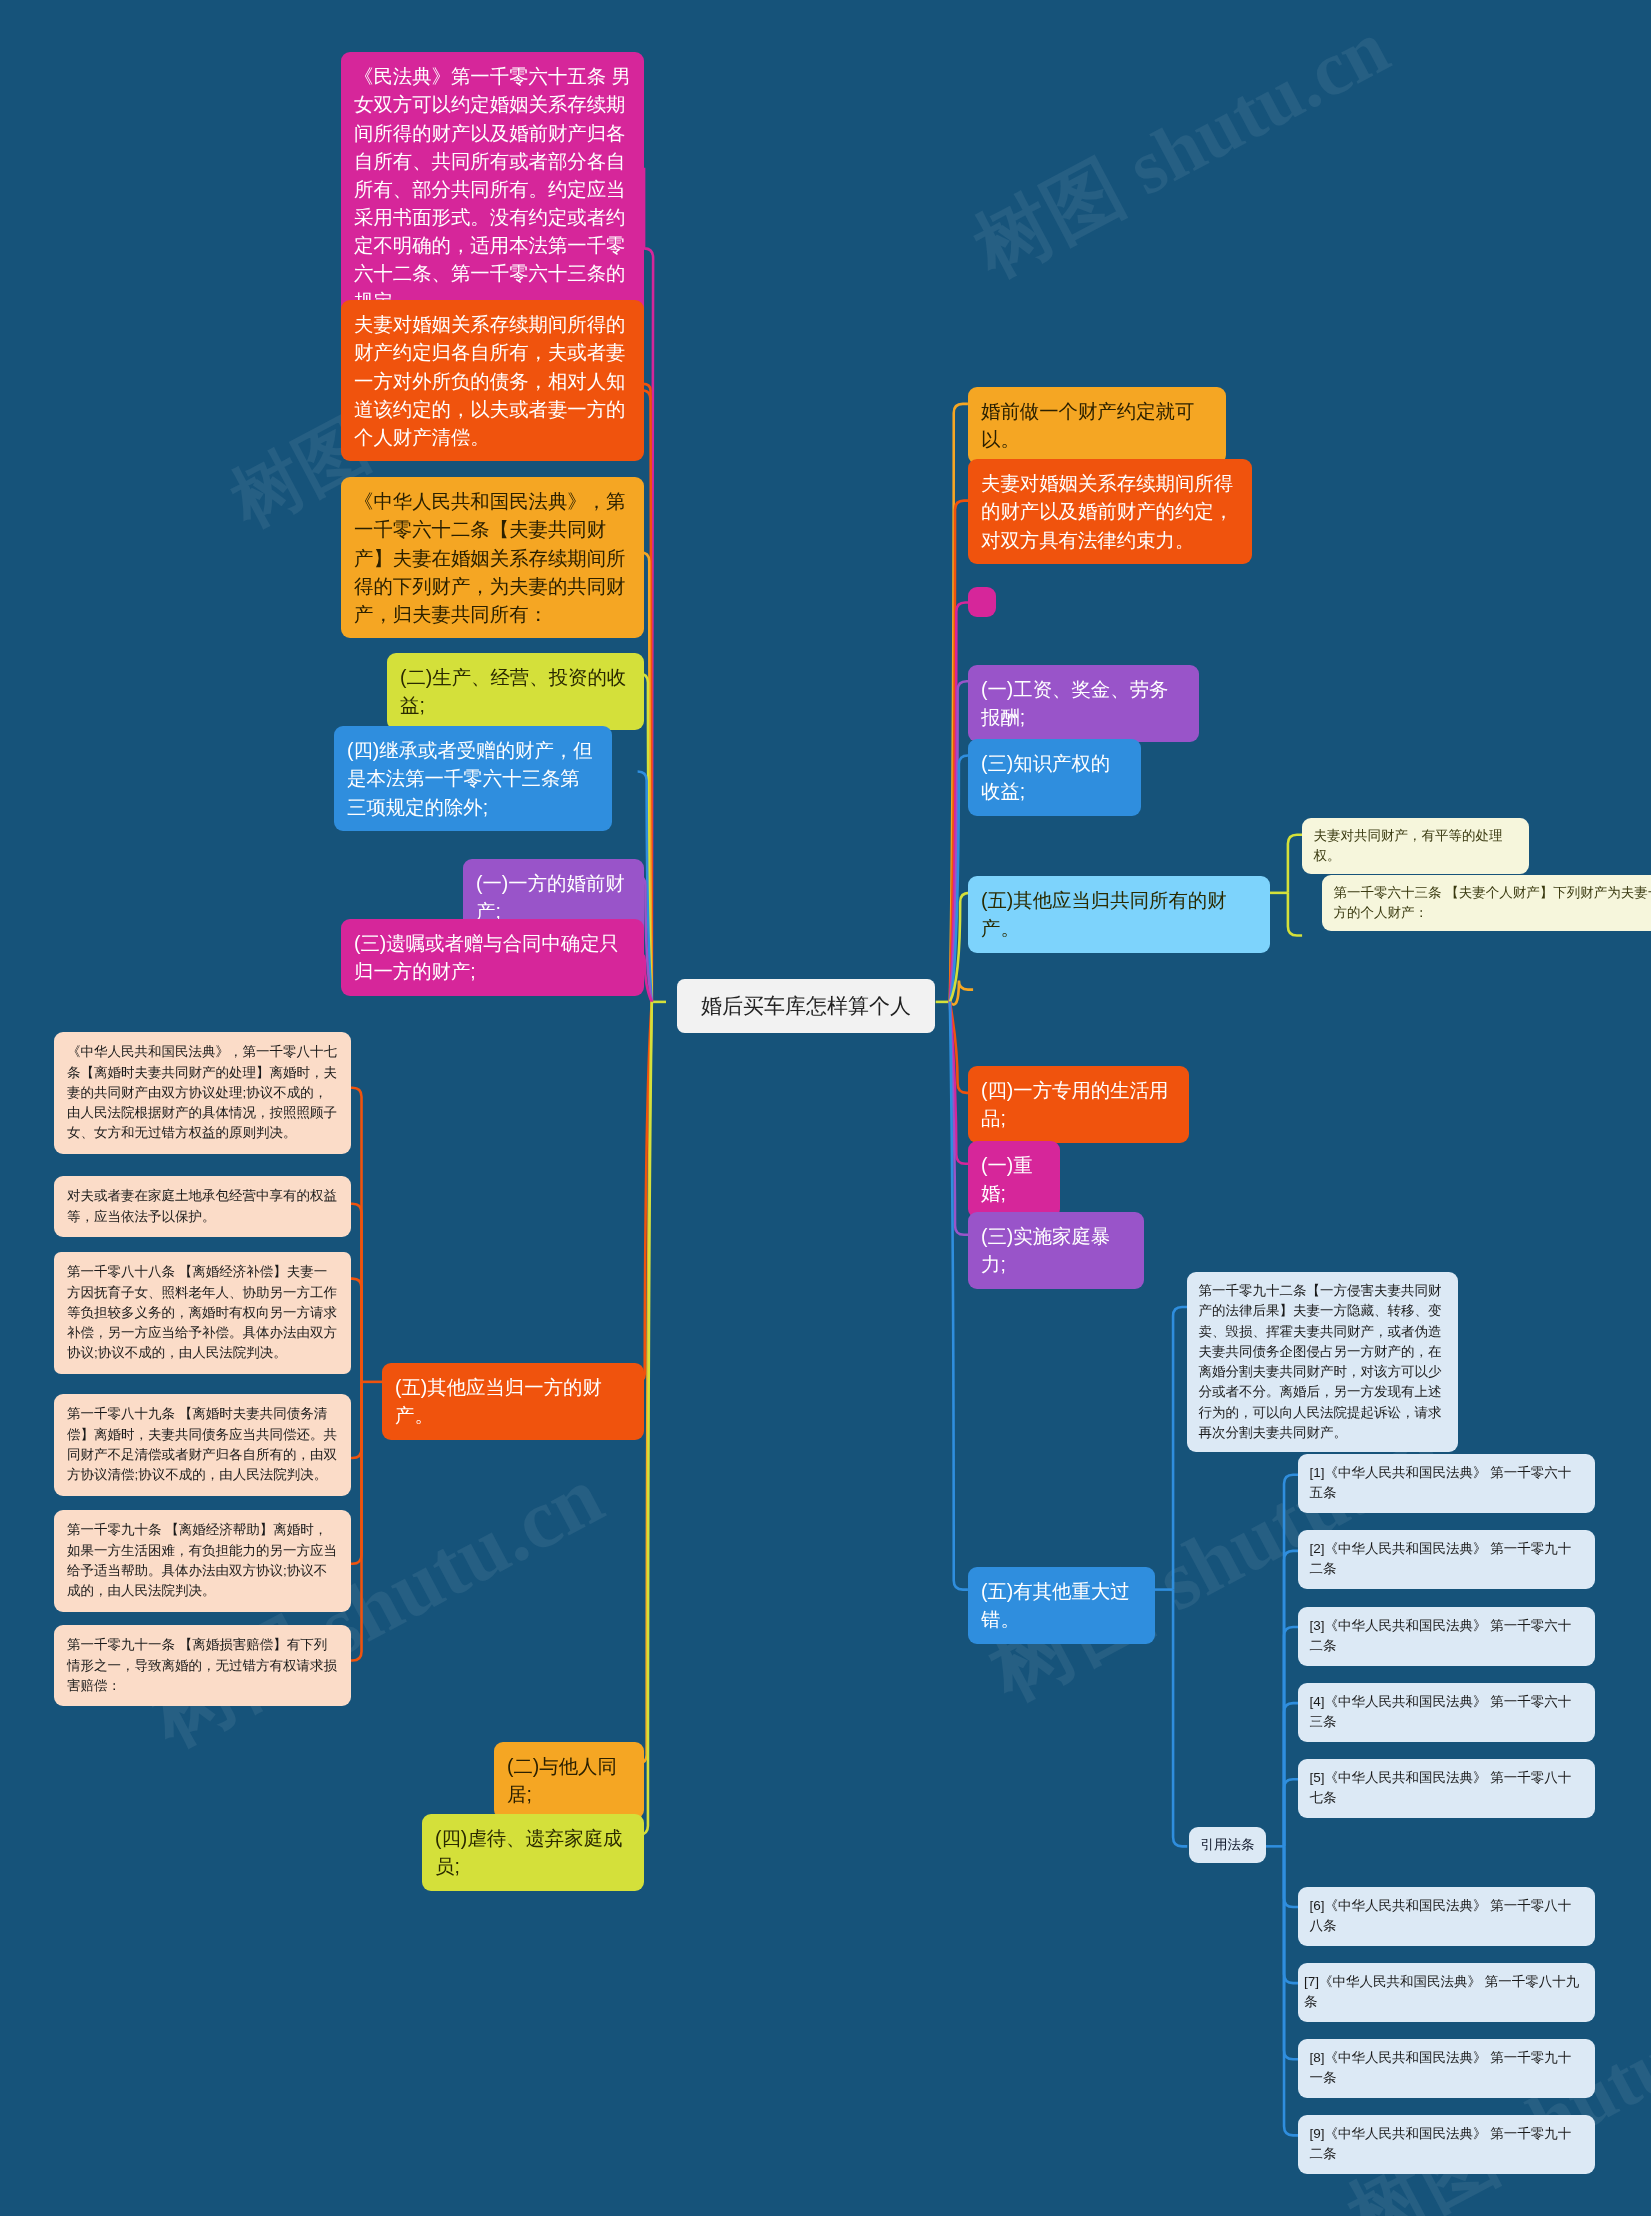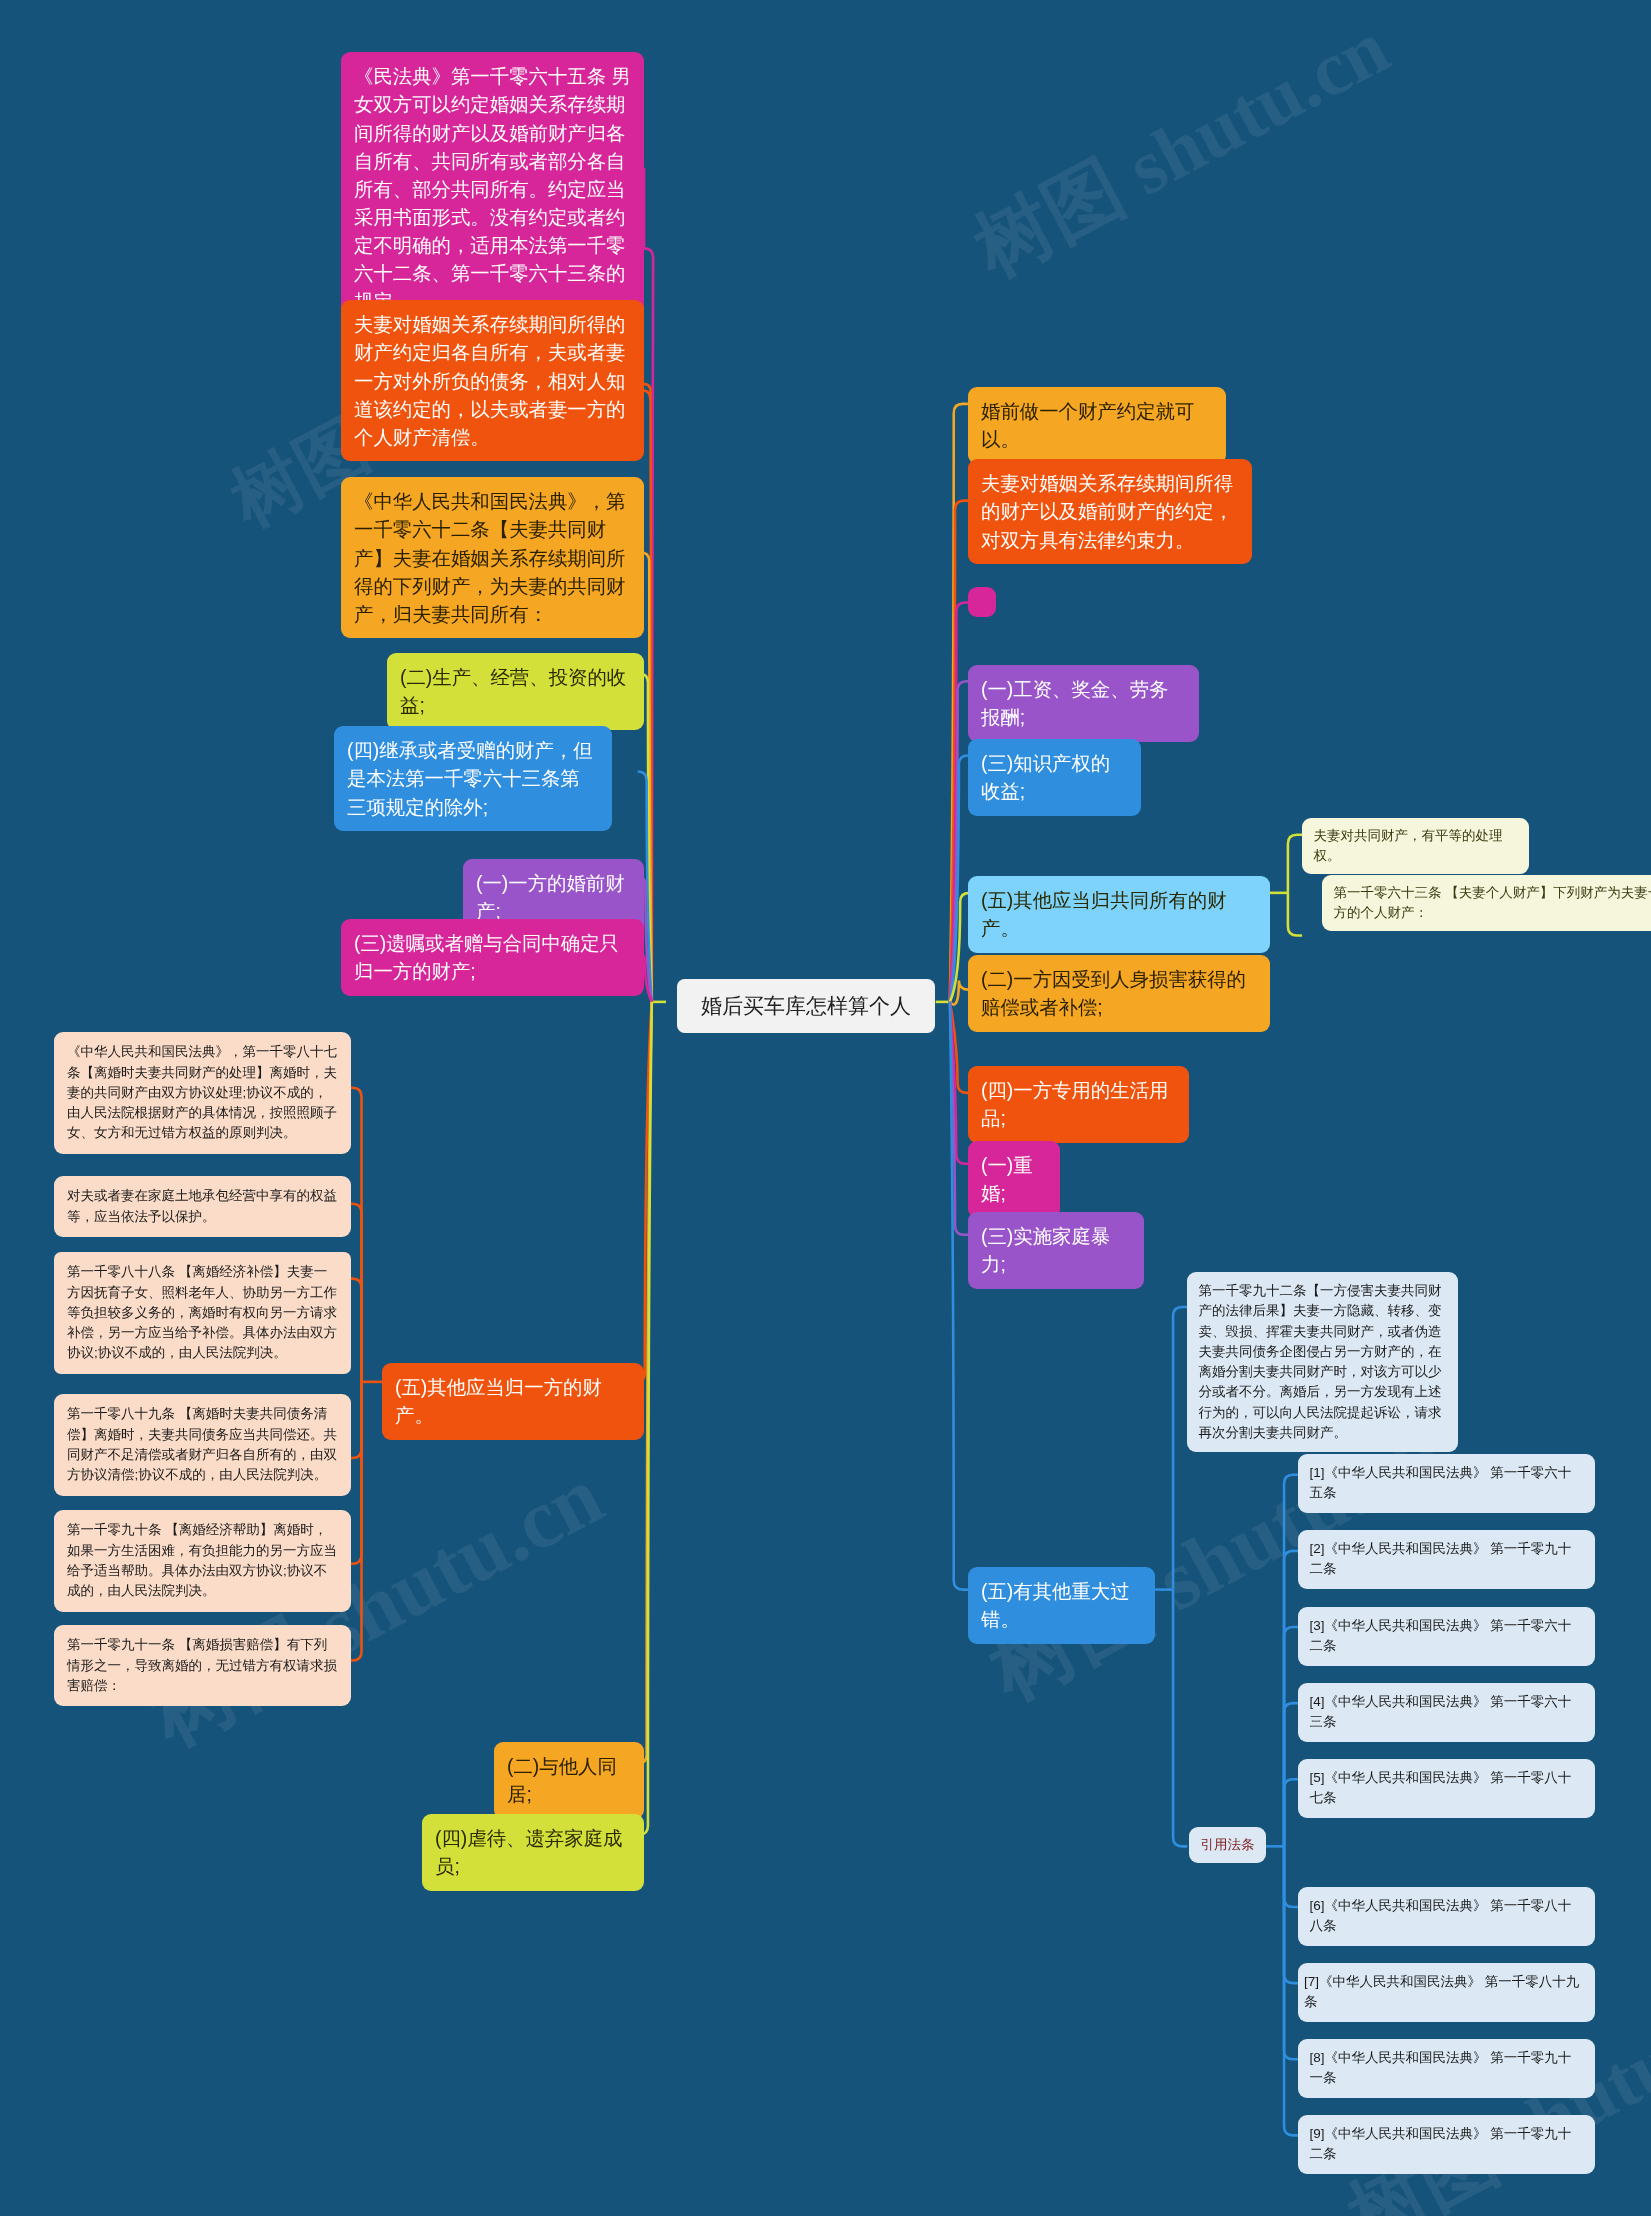--- a/index.html
+++ b/index.html
@@ -170,37 +170,36 @@
   <div class="node n-mid" style="left:968px;top:459px;width:284px;background:#f0530d;color:#fff;">夫妻对婚姻关系存续期间所得的财产以及婚前财产的约定，对双方具有法律约束力。</div>
 
   <div class="node n-mid" style="left:968px;top:587px;width:28px;height:30px;background:#d6269a;color:#fff;padding:0;"></div>
 
   <div class="node n-mid" style="left:968px;top:665px;width:231px;background:#9954c9;color:#fff;">(一)工资、奖金、劳务报酬;</div>
 
   <div class="node n-mid" style="left:968px;top:739px;width:173px;background:#2f8ede;color:#fff;">(三)知识产权的收益;</div>
 
   <div class="node n-mid" style="left:968px;top:876px;width:302px;background:#7dd3fc;color:#2a2a00;">(五)其他应当归共同所有的财产。</div>
 
-  <div class="node n-mid" style="left:968px;top:955px;width:302px;background:#f5a623;color:#2a2000;">(二)一方因受到人身损害获得的赔偿或者补偿;</div>
 
   <div class="node n-mid" style="left:968px;top:1066px;width:221px;background:#f0530d;color:#fff;">(四)一方专用的生活用品;</div>
 
   <div class="node n-mid" style="left:968px;top:1141px;width:92px;background:#d6269a;color:#fff;">(一)重婚;</div>
 
   <div class="node n-mid" style="left:968px;top:1212px;width:176px;background:#9954c9;color:#fff;">(三)实施家庭暴力;</div>
 
   <div class="node n-mid" style="left:968px;top:1567px;width:187px;background:#2f8ede;color:#fff;">(五)有其他重大过错。</div>
 
   <div class="node n-tiny" style="left:1302px;top:818px;width:227px;background:#f6f6dc;color:#3a3a10;padding:7.7px 11.6px;">夫妻对共同财产，有平等的处理权。</div>
 
   <div class="node n-tiny" style="left:1302px;top:875px;width:363px;background:#f6f6dc;color:#3a3a10;padding:7.7px 11.6px;margin-left:20px;">第一千零六十三条 【夫妻个人财产】下列财产为夫妻一方的个人财产：</div>
 
   <div class="node n-tiny" style="left:1187px;top:1272px;width:271px;background:#dce9f5;color:#1a1a1a;padding:9px 11.6px;">第一千零九十二条【一方侵害夫妻共同财产的法律后果】夫妻一方隐藏、转移、变卖、毁损、挥霍夫妻共同财产，或者伪造夫妻共同债务企图侵占另一方财产的，在离婚分割夫妻共同财产时，对该方可以少分或者不分。离婚后，另一方发现有上述行为的，可以向人民法院提起诉讼，请求再次分割夫妻共同财产。</div>
 
-  <div class="node n-tiny" style="left:1189px;top:1827px;width:77px;background:#dce9f5;color:#7f1d1d;padding:7.7px 9px;text-align:center;">引用法条</div>
+  <div class="node n-tiny" style="left:1189px;top:1827px;width:77px;background:#dce9f5;color:#0f172a;padding:7.7px 9px;text-align:center;">引用法条</div>
 
   <div class="node n-tiny" style="left:1298px;top:1454px;width:297px;background:#dce9f5;color:#1a1a1a;padding:9px 11.6px;">[1]《中华人民共和国民法典》 第一千零六十五条</div>
   <div class="node n-tiny" style="left:1298px;top:1530px;width:297px;background:#dce9f5;color:#1a1a1a;padding:9px 11.6px;">[2]《中华人民共和国民法典》 第一千零九十二条</div>
   <div class="node n-tiny" style="left:1298px;top:1607px;width:297px;background:#dce9f5;color:#1a1a1a;padding:9px 11.6px;">[3]《中华人民共和国民法典》 第一千零六十二条</div>
   <div class="node n-tiny" style="left:1298px;top:1683px;width:297px;background:#dce9f5;color:#1a1a1a;padding:9px 11.6px;">[4]《中华人民共和国民法典》 第一千零六十三条</div>
   <div class="node n-tiny" style="left:1298px;top:1759px;width:297px;background:#dce9f5;color:#1a1a1a;padding:9px 11.6px;">[5]《中华人民共和国民法典》 第一千零八十七条</div>
   <div class="node n-tiny" style="left:1298px;top:1887px;width:297px;background:#dce9f5;color:#1a1a1a;padding:9px 11.6px;">[6]《中华人民共和国民法典》 第一千零八十八条</div>
   <div class="node n-tiny" style="left:1298px;top:1963px;width:297px;background:#dce9f5;color:#1a1a1a;padding:9px 6px;">[7]《中华人民共和国民法典》 第一千零八十九条</div>
   <div class="node n-tiny" style="left:1298px;top:2039px;width:297px;background:#dce9f5;color:#1a1a1a;padding:9px 11.6px;">[8]《中华人民共和国民法典》 第一千零九十一条</div>
   <div class="node n-tiny" style="left:1298px;top:2115px;width:297px;background:#dce9f5;color:#1a1a1a;padding:9px 11.6px;">[9]《中华人民共和国民法典》 第一千零九十二条</div>

